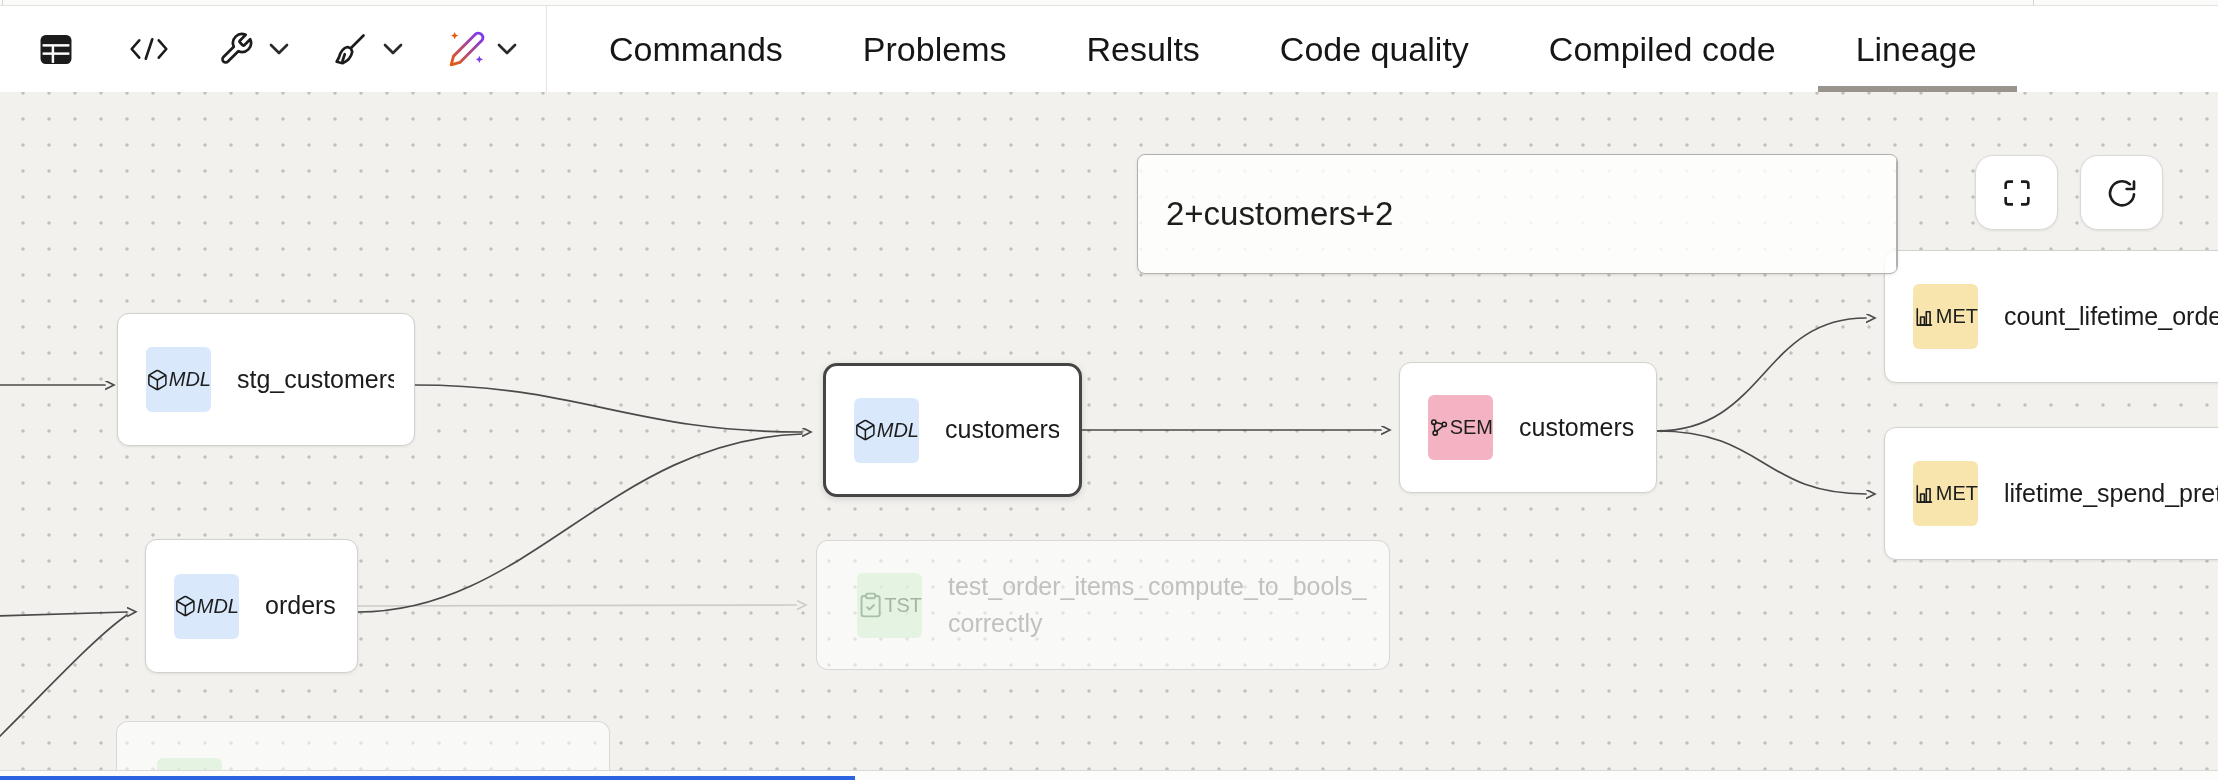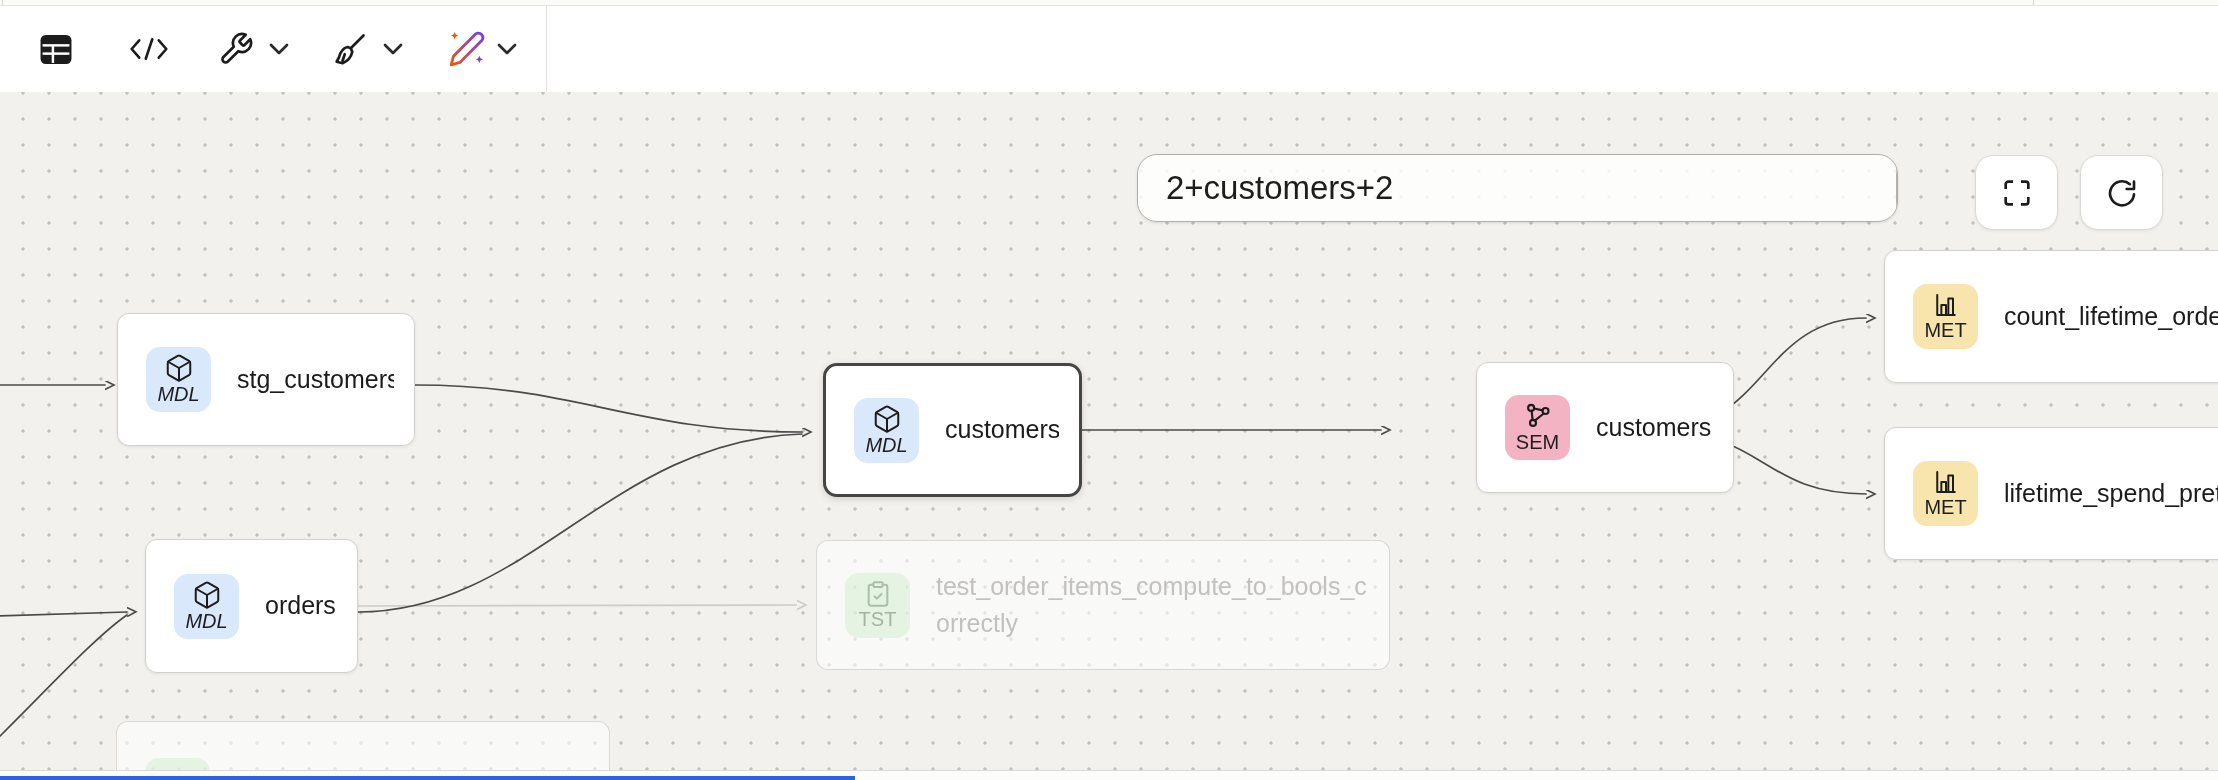--- a/index.html
+++ b/index.html
@@ -26,35 +26,35 @@
   .edges{position:absolute;top:0;left:0;pointer-events:none;}
 
   
   .node{position:absolute;background:#fff;border:1.5px solid #d3d1cd;border-radius:12px;
     box-shadow:0 1px 3px rgba(0,0,0,.08);display:flex;align-items:center;gap:26px;
     padding-left:28px;padding-right:20px;box-sizing:border-box;cursor:pointer;}
   .node.selected{border:3px solid var(--selected-node-border,#454545);border-radius:14px;box-shadow:0 2px 7px rgba(0,0,0,.14);}
   .node-title{font-size:25px;color:#1b1b1b;line-height:1.5;}
   .nowrap{white-space:nowrap;overflow:hidden;}
   .wrap{word-break:break-all;}
-  .badge{width:65px;height:65px;border-radius:14px;display:flex;flex-direction:column;align-items:center;justify-content:center;flex:0 0 auto;}
+  .badge{width:65px;height:65px;border-radius:6px;display:flex;align-items:center;justify-content:center;flex:0 0 auto;}
   .badge .type{font-size:20px;color:#1d1d1d;margin-top:0px;}
   .badge.mdl{background:var(--mdl-icon-bg,#d9e8fb);font-style:italic;}
   .badge.sem{background:var(--sem-icon-bg,#f3b3c2);}
   .badge.met{background:var(--met-icon-bg,#f8e5ad);}
   .badge.tst{background:var(--tst-icon-bg,#e4f3e3);}
   .node.faded{background:rgba(255,255,255,.55);border-color:rgba(195,193,189,.6);box-shadow:none;}
   .node.faded .node-title{color:#c3c1be;}
-  .node.faded .badge.tst{background:rgba(214,238,211,.55);}
+  .node.faded .badge.tst{background:rgba(214,238,211,.55);margin-left:12px;}
   .node.faded .badge .type{color:#a4b4a2;}
   .node.faded svg *{stroke:#a9c0a6 !important;}
 
   
-  .graph-selector{position:absolute;left:1137px;top:62px;width:761px;height:68px;
-    background:rgba(255,255,255,.82);border:1.5px solid #b3b0ac;border-radius:20px;
+  .graph-selector{position:absolute;left:1137px;top:62px;width:761px;height:120px;
+    background:rgba(255,255,255,.82);border:1.5px solid #b3b0ac;border-radius:8px;
     box-shadow:0 1px 3px rgba(0,0,0,.10);display:flex;align-items:stretch;box-sizing:border-box;overflow:hidden;}
   .selector-input{flex:1;border:none;outline:none;background:transparent;font-family:"Liberation Sans",sans-serif;
     font-size:33px;color:#1d1d1d;padding:0 0 0 28px;}
   .selector-sep{width:1.5px;background:#b3b0ac;}
   .update-btn{width:281px;border:none;background:transparent;font-family:"Liberation Sans",sans-serif;
     font-size:33px;font-weight:700;color:#121212;cursor:pointer;}
   .icon-btn{position:absolute;width:83px;height:75px;background:#fff;border:1.5px solid #dbd9d6;border-radius:18px;
     box-shadow:0 1px 3px rgba(0,0,0,.08);display:flex;align-items:center;justify-content:center;cursor:pointer;box-sizing:border-box;}
   #btn-fullscreen{left:1975px;top:63px;}
   #btn-refresh{left:2080px;top:63px;}
@@ -124,20 +124,28 @@
           <path d="M4.2 1.2 l0.7 1.6 1.6 0.7 -1.6 0.7 -0.7 1.6 -0.7 -1.6 -1.6 -0.7 1.6 -0.7 z" fill="#e8590c"></path>
           <path d="M19.8 16.2 l0.7 1.6 1.6 0.7 -1.6 0.7 -0.7 1.6 -0.7 -1.6 -1.6 -0.7 1.6 -0.7 z" fill="#7c3aed"></path>
         </svg>
       </span>
       <span class="chev" style="margin-left:10px;">
         <svg width="22" height="16" viewBox="0 0 16 12" fill="none" stroke="#2a2a2a" stroke-width="2" stroke-linecap="round" stroke-linejoin="round">
             <polyline points="2,3 8,9 14,3"></polyline>
           </svg>
       </span>
       <span class="tb-divider"></span>
+    </div>
+    <div class="tabs">
+      <div class="tab">Commands</div>
+      <div class="tab">Problems</div>
+      <div class="tab">Results</div>
+      <div class="tab">Code quality</div>
+      <div class="tab">Compiled code</div>
+      <div class="tab active">Lineage</div>
     </div>
   </div>
 
   <div class="canvas">
 
     <svg class="edges" width="2218" height="678">
       <defs>
         <marker id="arrow" markerWidth="11" markerHeight="11" refX="0" refY="4.5" orient="auto" markerUnits="userSpaceOnUse">
           <path d="M0,0 L9,4.5 L0,9" fill="none" stroke="#4a4a4a" stroke-width="1.6"></path>
         </marker>
@@ -189,21 +197,21 @@
         <svg width="30" height="30" viewBox="0 0 24 24" fill="none" stroke="#1c1c1c" stroke-width="1.6" stroke-linecap="round" stroke-linejoin="round">
           <path d="M21 8a2 2 0 0 0-1-1.73l-7-4a2 2 0 0 0-2 0l-7 4A2 2 0 0 0 3 8v8a2 2 0 0 0 1 1.73l7 4a2 2 0 0 0 2 0l7-4A2 2 0 0 0 21 16Z"></path>
             <path d="m3.3 7 8.7 5 8.7-5"></path>
             <path d="M12 22V12"></path>
         </svg>
         <span class="type">MDL</span>
       </span>
       <span class="node-title nowrap">customers</span>
     </div>
 
-    <div class="node" style="left:1476px;top:270px;width:258px;height:131px;align-items:center;">
+    <div class="node" style="left:1399px;top:270px;width:258px;height:131px;align-items:center;">
       <span class="badge sem">
         <svg width="30" height="30" viewBox="0 0 24 24" fill="none" stroke="#1c1c1c" stroke-width="1.7" stroke-linecap="round" stroke-linejoin="round">
           <circle cx="6.5" cy="5.5" r="2.4"></circle>
             <circle cx="18" cy="8" r="2.4"></circle>
             <circle cx="8" cy="17.5" r="2.4"></circle>
           <line x1="8.9" y1="6" x2="15.7" y2="7.5"></line>
             <line x1="16.6" y1="10" x2="9.4" y2="15.7"></line>
             <line x1="6.9" y1="7.9" x2="7.7" y2="15.1"></line>
         </svg>
         <span class="type">SEM</span>

